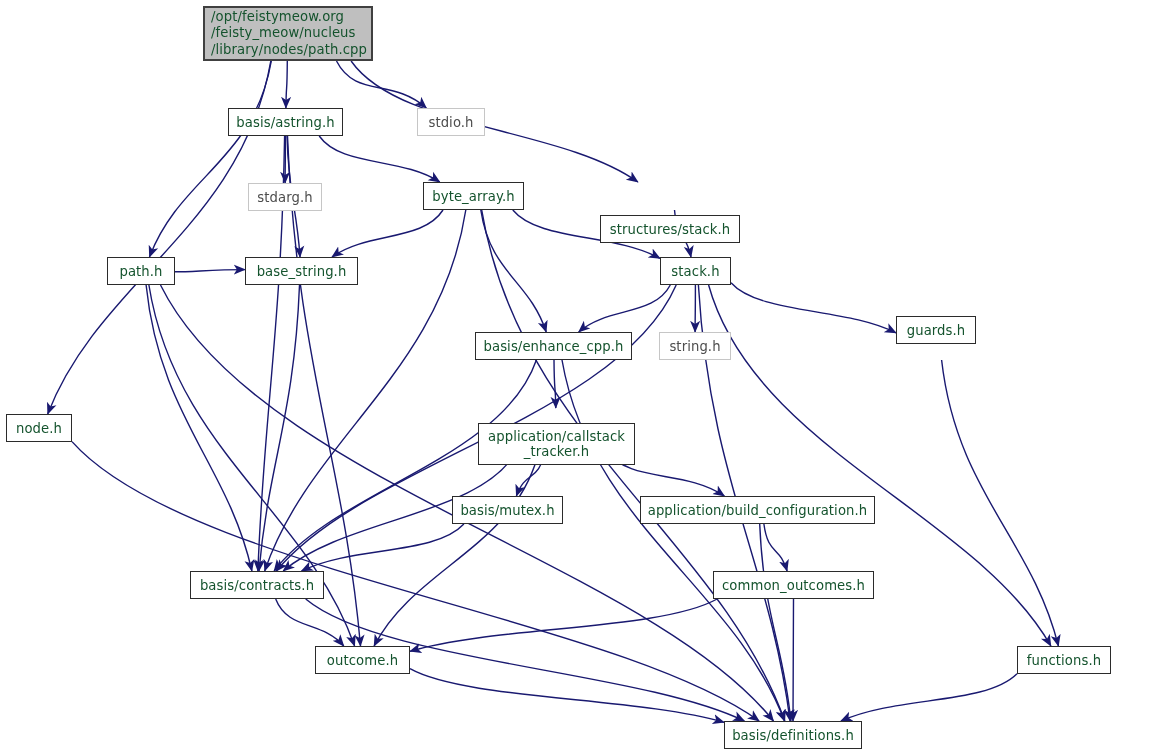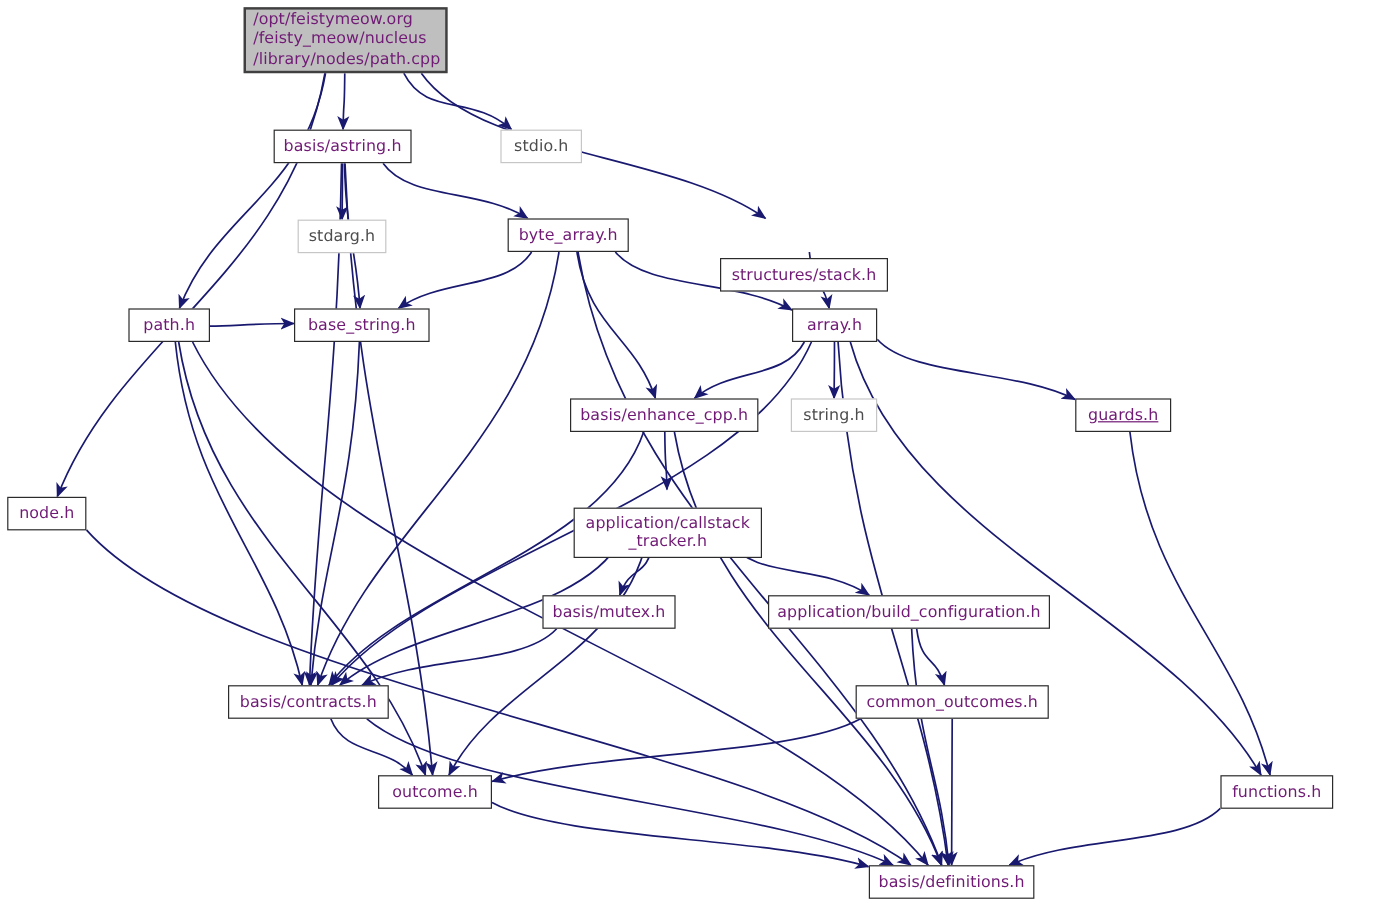--- a/index.html
+++ b/index.html
@@ -27,21 +27,21 @@
   }
   .gnode {
     position: absolute;
     box-sizing: border-box;
     display: flex;
     align-items: center;
     justify-content: center;
     text-align: center;
     background: #ffffff;
     border: 1px solid #000000;
-    color: #701a75;
+    color: #14532d;
     font-size: 13.2px;
     line-height: 15px;
     white-space: pre-line;
     letter-spacing: 0.1px;
   }
   
   .gnode.root {
     background: #bfbfbf;
     border: 2px solid #404040;
     text-align: left;
@@ -123,24 +123,24 @@
       <div class="gnode root" style="left: 203px; top: 6px; width: 170px; height: 55px;">/opt/feistymeow.org
 /feisty_meow/nucleus
 /library/nodes/path.cpp</div>
       <div class="gnode local" style="left: 228px; top: 108px; width: 115px; height: 28px;">basis/astring.h</div>
       <div class="gnode system" style="left: 417px; top: 108px; width: 68px; height: 28px;">stdio.h</div>
       <div class="gnode system" style="left: 248px; top: 183px; width: 74px; height: 28px;">stdarg.h</div>
       <div class="gnode local" style="left: 423px; top: 182px; width: 101px; height: 28px;">byte_array.h</div>
       <div class="gnode local" style="left: 600px; top: 182px; width: 140px; height: 28px; margin-top: 33px;">structures/stack.h</div>
       <div class="gnode local" style="left: 107px; top: 257px; width: 68px; height: 28px;">path.h</div>
       <div class="gnode local" style="left: 245px; top: 257px; width: 113px; height: 28px;">base_string.h</div>
-      <div class="gnode local" style="left: 660px; top: 257px; width: 71px; height: 28px;">array.h</div>
+      <div class="gnode local" style="left: 660px; top: 257px; width: 71px; height: 28px;">stack.h</div>
       <div class="gnode local" style="left: 475px; top: 332px; width: 157px; height: 28px;">basis/enhance_cpp.h</div>
       <div class="gnode system" style="left: 659px; top: 332px; width: 72px; height: 28px;">string.h</div>
-      <div class="gnode local" style="left: 896px; top: 332px; width: 80px; height: 28px; text-decoration: underline;">guards.h</div>
+      <div class="gnode local" style="left: 896px; top: 316px; width: 80px; height: 28px;">guards.h</div>
       <div class="gnode local" style="left: 478px; top: 408px; width: 157px; height: 42px; margin-top: 15px;">application/callstack
 _tracker.h</div>
       <div class="gnode local" style="left: 452px; top: 496px; width: 111px; height: 28px;">basis/mutex.h</div>
       <div class="gnode local" style="left: 640px; top: 496px; width: 235px; height: 28px;">application/build_configuration.h</div>
       <div class="gnode local" style="left: 713px; top: 571px; width: 161px; height: 28px;">common_outcomes.h</div>
       <div class="gnode local" style="left: 190px; top: 571px; width: 134px; height: 28px;">basis/contracts.h</div>
       <div class="gnode local" style="left: 6px; top: 414px; width: 66px; height: 28px;">node.h</div>
       <div class="gnode local" style="left: 315px; top: 646px; width: 95px; height: 28px;">outcome.h</div>
       <div class="gnode local" style="left: 1017px; top: 646px; width: 94px; height: 28px;">functions.h</div>
       <div class="gnode local" style="left: 724px; top: 721px; width: 138px; height: 28px;">basis/definitions.h</div>

